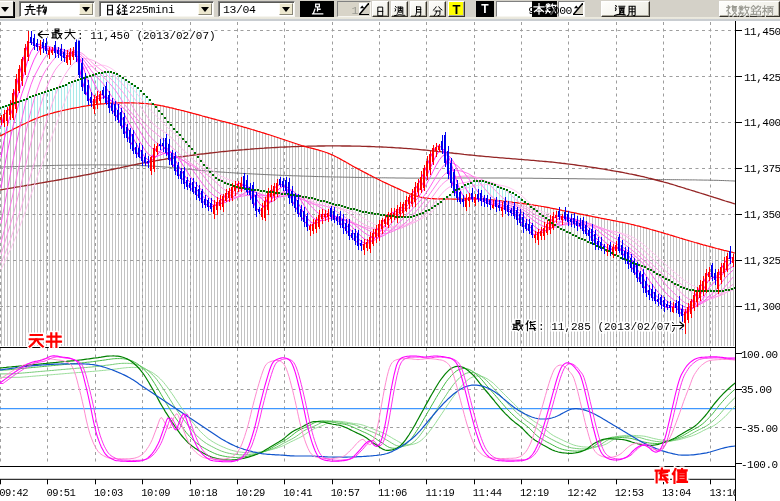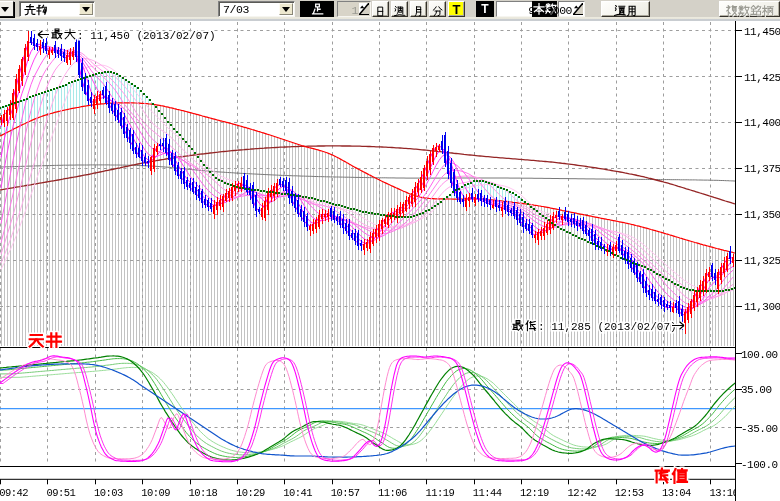--- a/index.html
+++ b/index.html
@@ -253,22 +253,36 @@
             </g>
           </svg><svg width="12" height="12" viewBox="0 0 100 100" style="vertical-align:top;margin-top:0px">
             <g stroke="#000" stroke-width="9.5" fill="none" stroke-linecap="square">
               <use href="#gbutu"></use>
             </g>
           </svg></span>
         <div class="cbtn">
           <span class="da"></span>
         </div>
       </div>
+      <div class="cb" style="left:99px;width:115px">
+        <span class="ct"><svg width="12" height="12" viewBox="0 0 100 100" style="vertical-align:top;margin-top:0px">
+            <g stroke="#000" stroke-width="9.5" fill="none" stroke-linecap="square">
+              <use href="#gnichi"></use>
+            </g>
+          </svg><svg width="12" height="12" viewBox="0 0 100 100" style="vertical-align:top;margin-top:0px">
+            <g stroke="#000" stroke-width="9.5" fill="none" stroke-linecap="square">
+              <use href="#gkei"></use>
+            </g>
+          </svg><span class="asc">225mini</span></span>
+        <div class="cbtn">
+          <span class="da"></span>
+        </div>
+      </div>
       <div class="cb" style="left:218px;width:77px">
-        <span class="ct"><span class="asc" style="margin-left:0">7/03</span></span>
+        <span class="ct"><span class="asc" style="margin-left:0">13/04</span></span>
         <div class="cbtn">
           <span class="da"></span>
         </div>
       </div>
       <div class="blk" style="left:300px;width:34px"><svg width="13" height="13" viewBox="0 0 100 100" style="vertical-align:top;margin-top:0px">
           <g stroke="#fff" stroke-width="10" fill="none" stroke-linecap="square">
             <use href="#gasi"></use>
           </g>
         </svg></div>
       <div class="spin dis" style="left:337px;width:34px">

